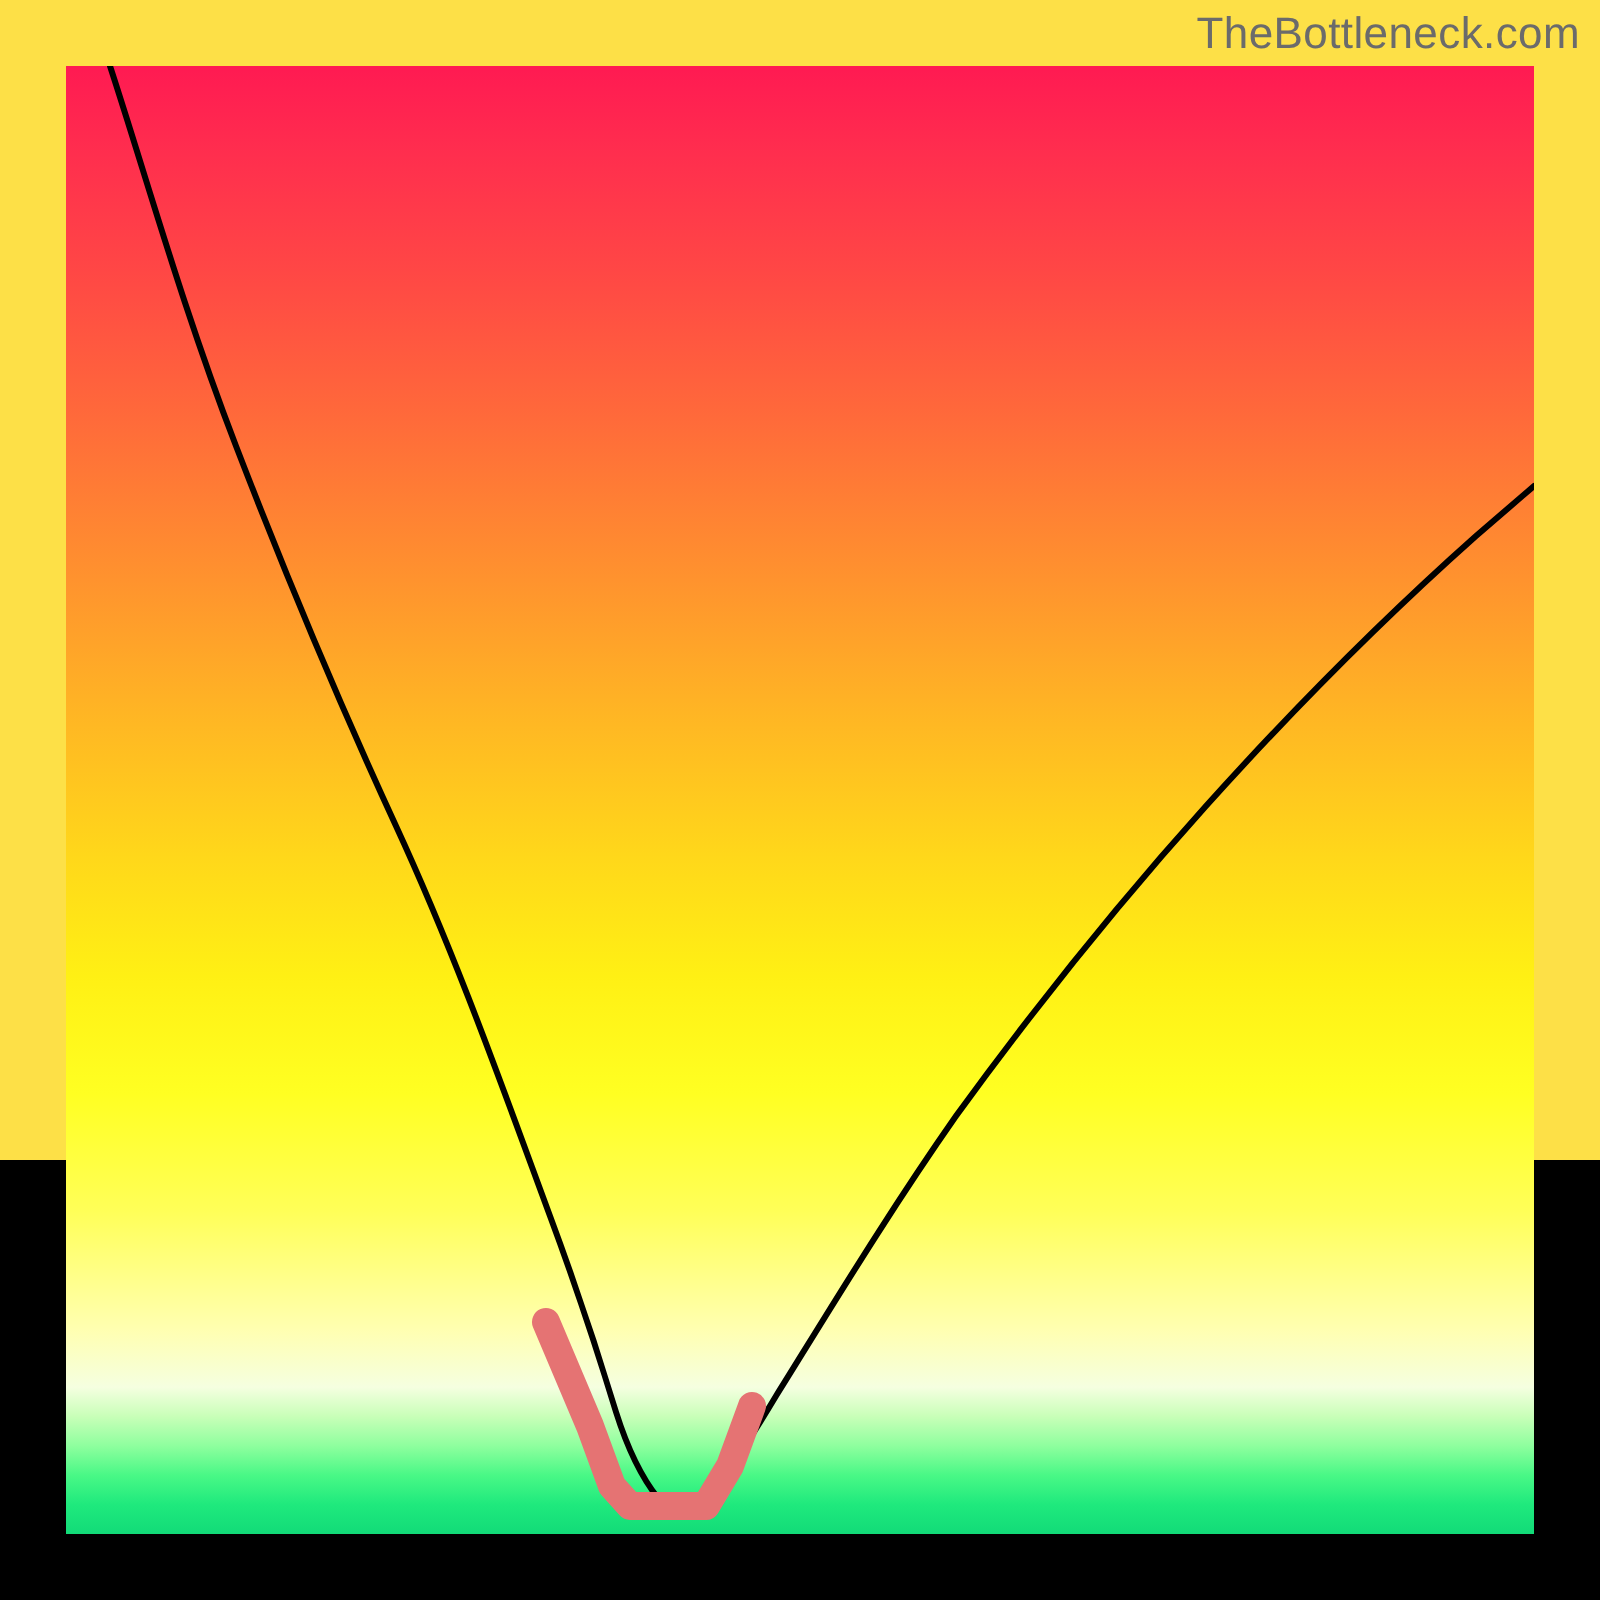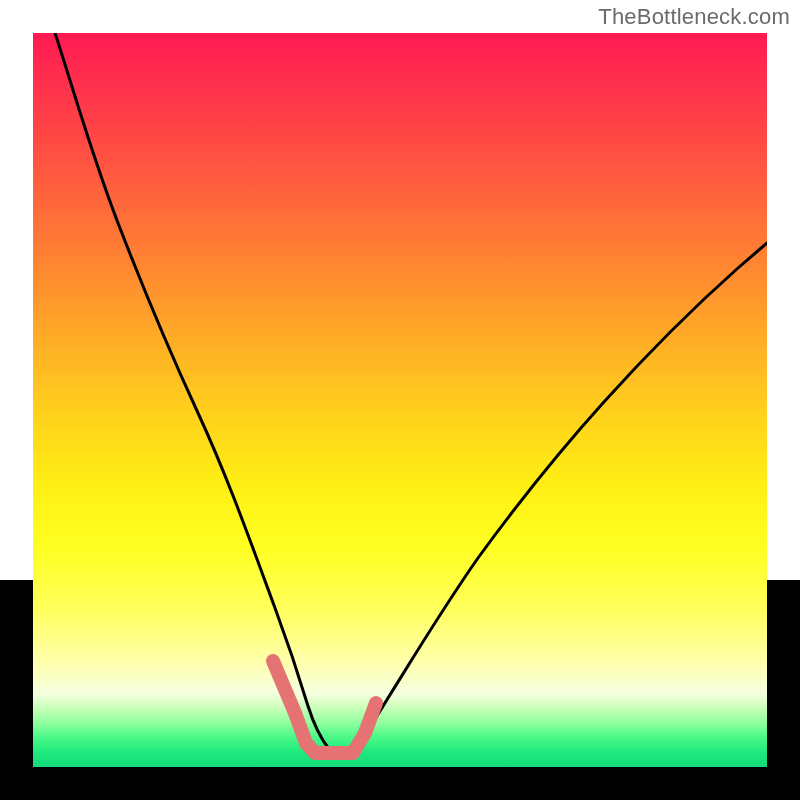--- a/index.html
+++ b/index.html
@@ -10,21 +10,21 @@
     background: #000000;
     overflow: hidden;
     font-family: Arial, Helvetica, sans-serif;
   }
   .frame {
     position: absolute;
     left: 0;
     top: 0;
     width: 800px;
     height: 580px;
-    background: #ffffff;
+    background: #fde047;
   }
   .plot-area {
     position: absolute;
     left: 33px;
     top: 33px;
     width: 734px;
     height: 734px;
     
     background: linear-gradient(
       to bottom,

